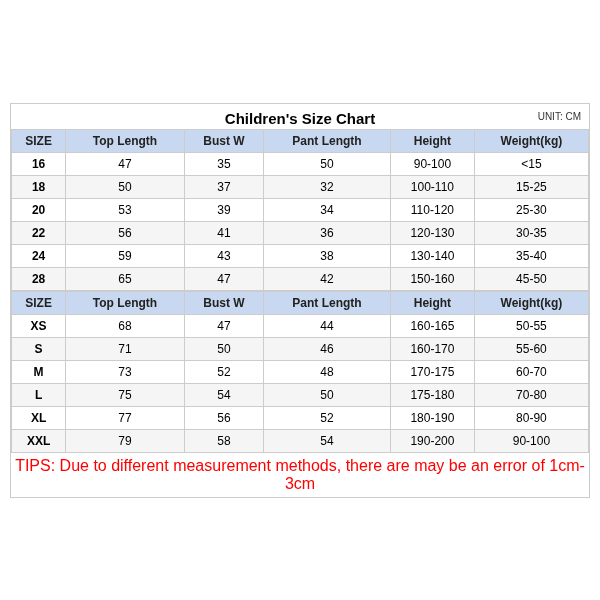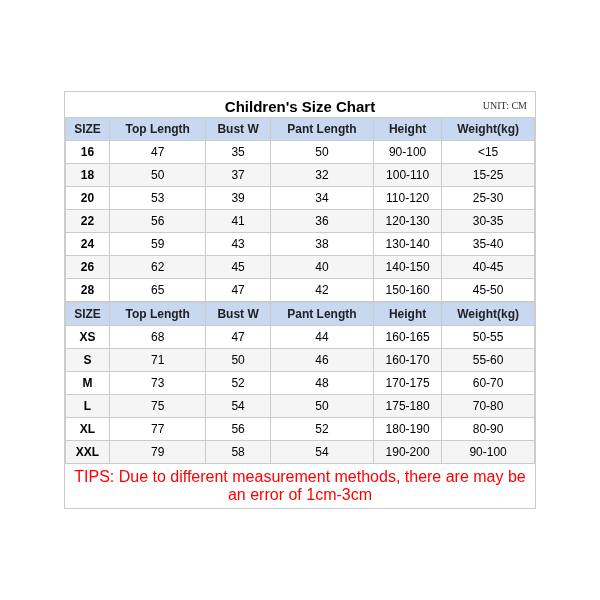--- a/index.html
+++ b/index.html
@@ -7,41 +7,40 @@
       font-family: Arial, sans-serif;
       background: #fff;
       display: flex;
       justify-content: center;
       align-items: center;
       width: 600px;
       min-height: 600px;
       padding: 10px;
     }
     .chart-container {
-      width: 472px;
+      width: 580px;
       border: 1px solid #ccc;
       background: #fff;
     }
     .section-title {
       text-align: center;
       font-weight: bold;
       font-size: 15px;
       padding: 6px 0 2px 0;
       background: #fff;
       position: relative;
     }
     .unit-label {
       position: absolute;
       right: 8px;
       top: 50%;
       transform: translateY(-50%);
       font-size: 10px;
       font-weight: normal;
       color: #333;
-      font-family: Liberation Serif, serif;
     }
     table {
       width: 100%;
       border-collapse: collapse;
       font-size: 12px;
     }
     th, td {
       border: 1px solid #ccc;
       text-align: center;
       padding: 4px 2px;
@@ -138,28 +137,20 @@
           <td>120-130</td>
           <td>30-35</td>
         </tr>
         <tr style="background: rgb(255, 255, 255); margin-top: 6px;">
           <td class="size-col">24</td>
           <td>59</td>
           <td>43</td>
           <td>38</td>
           <td>130-140</td>
           <td>35-40</td>
-        </tr>
-        <tr style="background: rgb(245, 245, 245);">
-          <td class="size-col">26</td>
-          <td>62</td>
-          <td>45</td>
-          <td>40</td>
-          <td>140-150</td>
-          <td>40-45</td>
         </tr>
         <tr style="background: rgb(255, 255, 255);">
           <td class="size-col">28</td>
           <td>65</td>
           <td>47</td>
           <td>42</td>
           <td>150-160</td>
           <td>45-50</td>
         </tr>
       </tbody>

